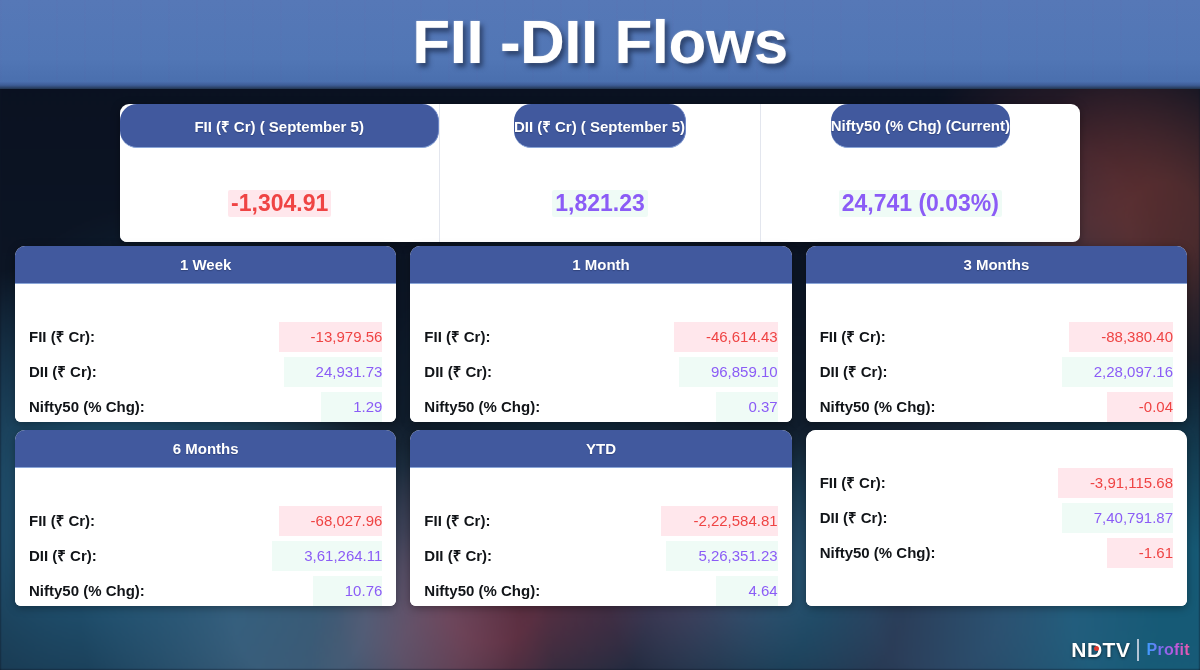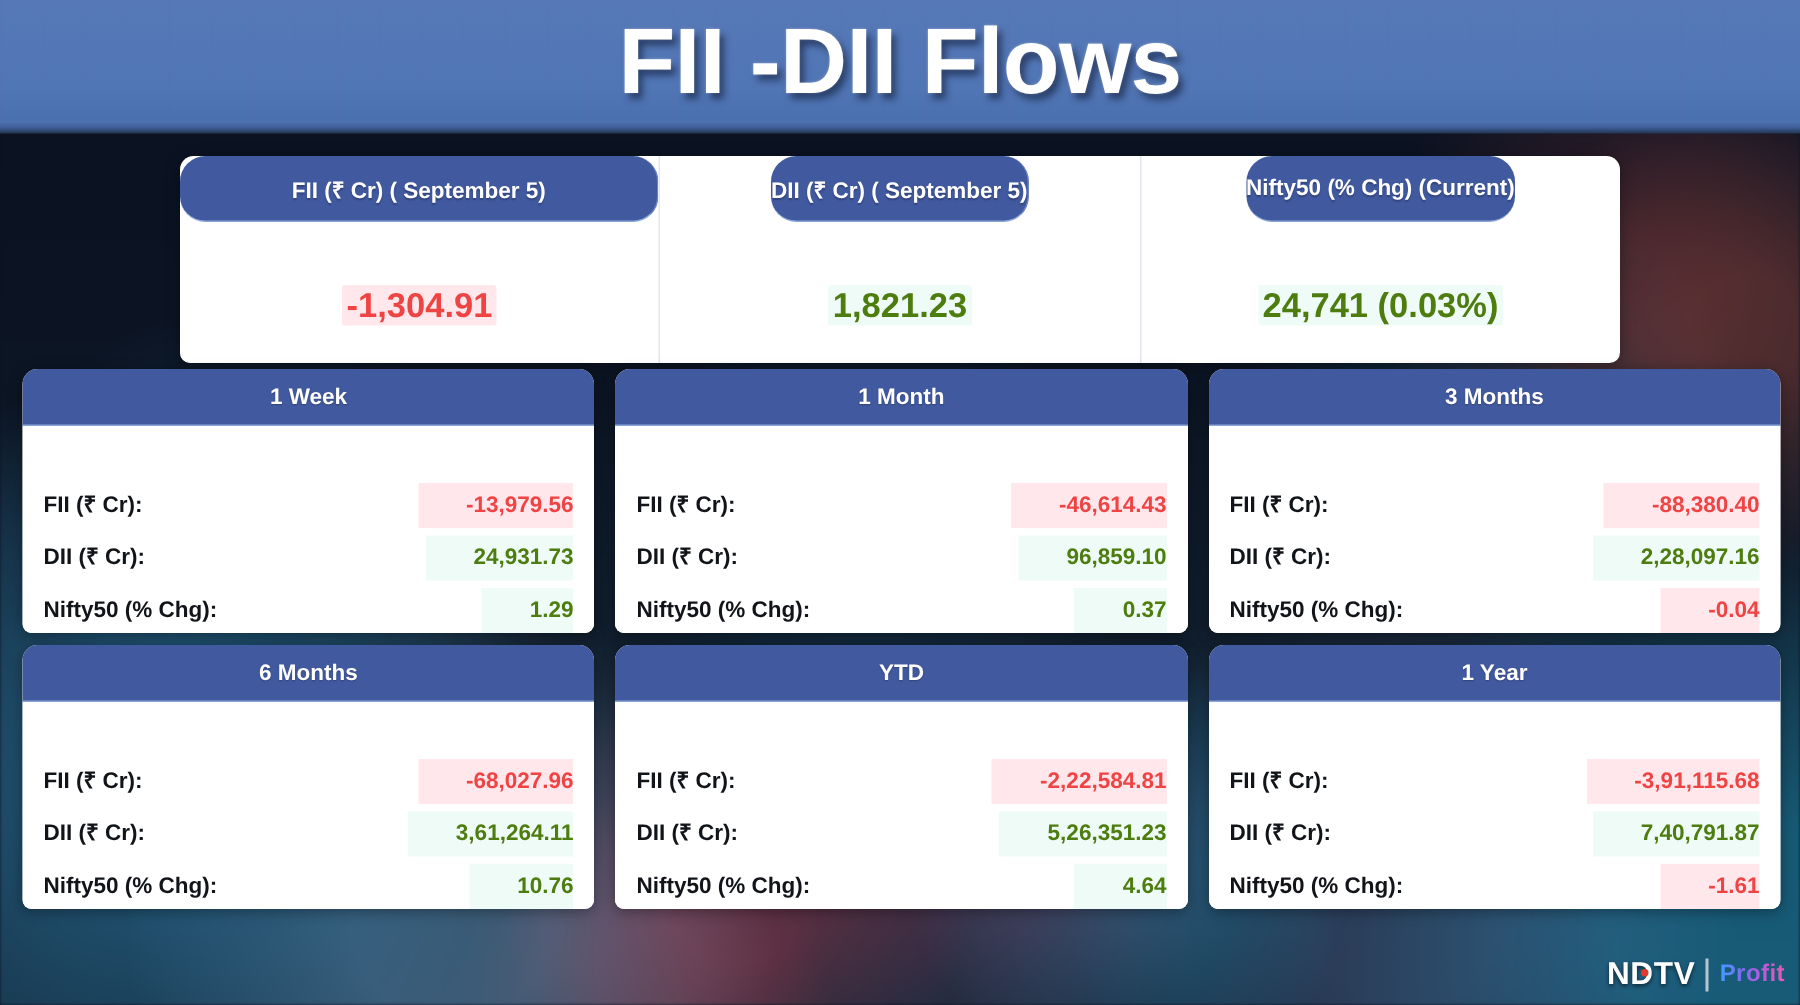--- a/index.html
+++ b/index.html
@@ -122,24 +122,24 @@
     flex:1;
     padding:38px 14px 0 14px;
     display:flex; flex-direction:column; gap:5px;
   }
   .row {
     display:flex; align-items:baseline; justify-content:space-between;
     font-size:15px;
     line-height:30px;
   }
   .row .lbl { color:#111418; font-weight:bold; white-space:nowrap; }
-  .row .val { font-weight:bold; white-space:nowrap;padding-left:32px; }
+  .row .val { font-weight:normal; white-space:nowrap;padding-left:32px; }
 
   .neg { color:#ef4444; background:rgba(255,223,230,0.75); }
-  .pos { color:#4d7c0f; background:rgba(225,248,238,0.55); }
+  .pos { color:#8b5cf6; background:rgba(225,248,238,0.55); }
 
   .summary .neg, .summary .pos { padding:0 3px; border-radius:2px; }
 
   
   .logo {
     position:absolute; right:10px; bottom:6px;
     display:flex; align-items:center; gap:7px;
     height:28px;
   }
   .logo-ndtv {
@@ -288,21 +288,20 @@
         <span class="val pos">5,26,351.23</span>
       </div>
       <div class="row">
         <span class="lbl">Nifty50 (% Chg):</span>
         <span class="val pos">4.64</span>
       </div>
     </div>
   </div>
 
   <div class="pcard">
-    <div class="card-head">1 Year</div>
     <div class="card-body">
       <div class="row">
         <span class="lbl">FII (₹ Cr):</span>
         <span class="val neg">-3,91,115.68</span>
       </div>
       <div class="row">
         <span class="lbl">DII (₹ Cr):</span>
         <span class="val pos">7,40,791.87</span>
       </div>
       <div class="row">

